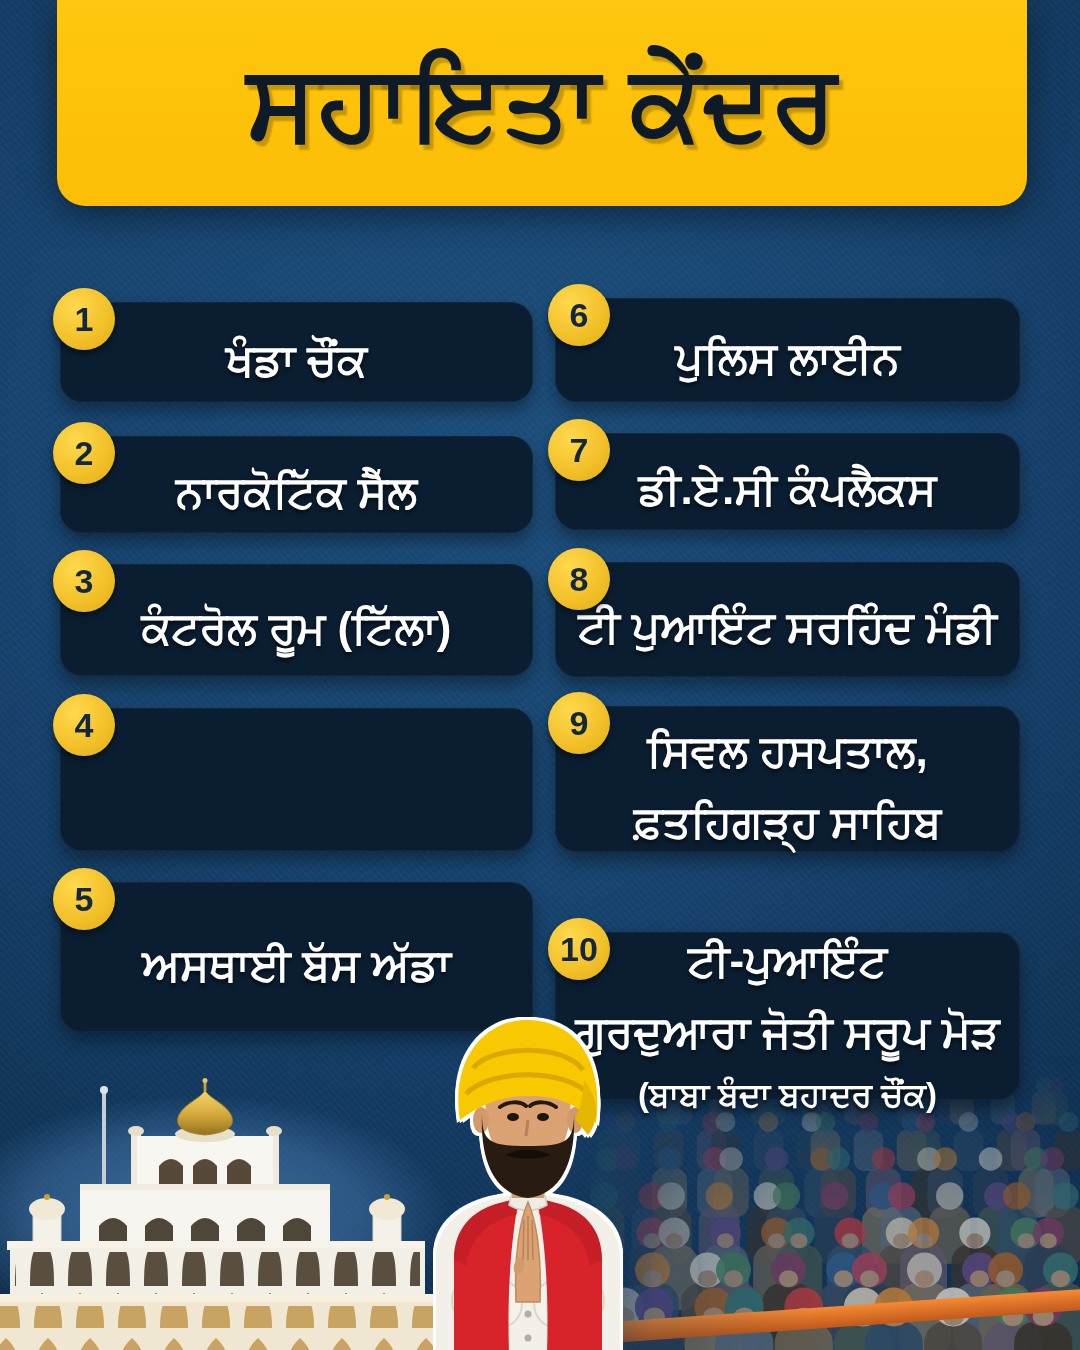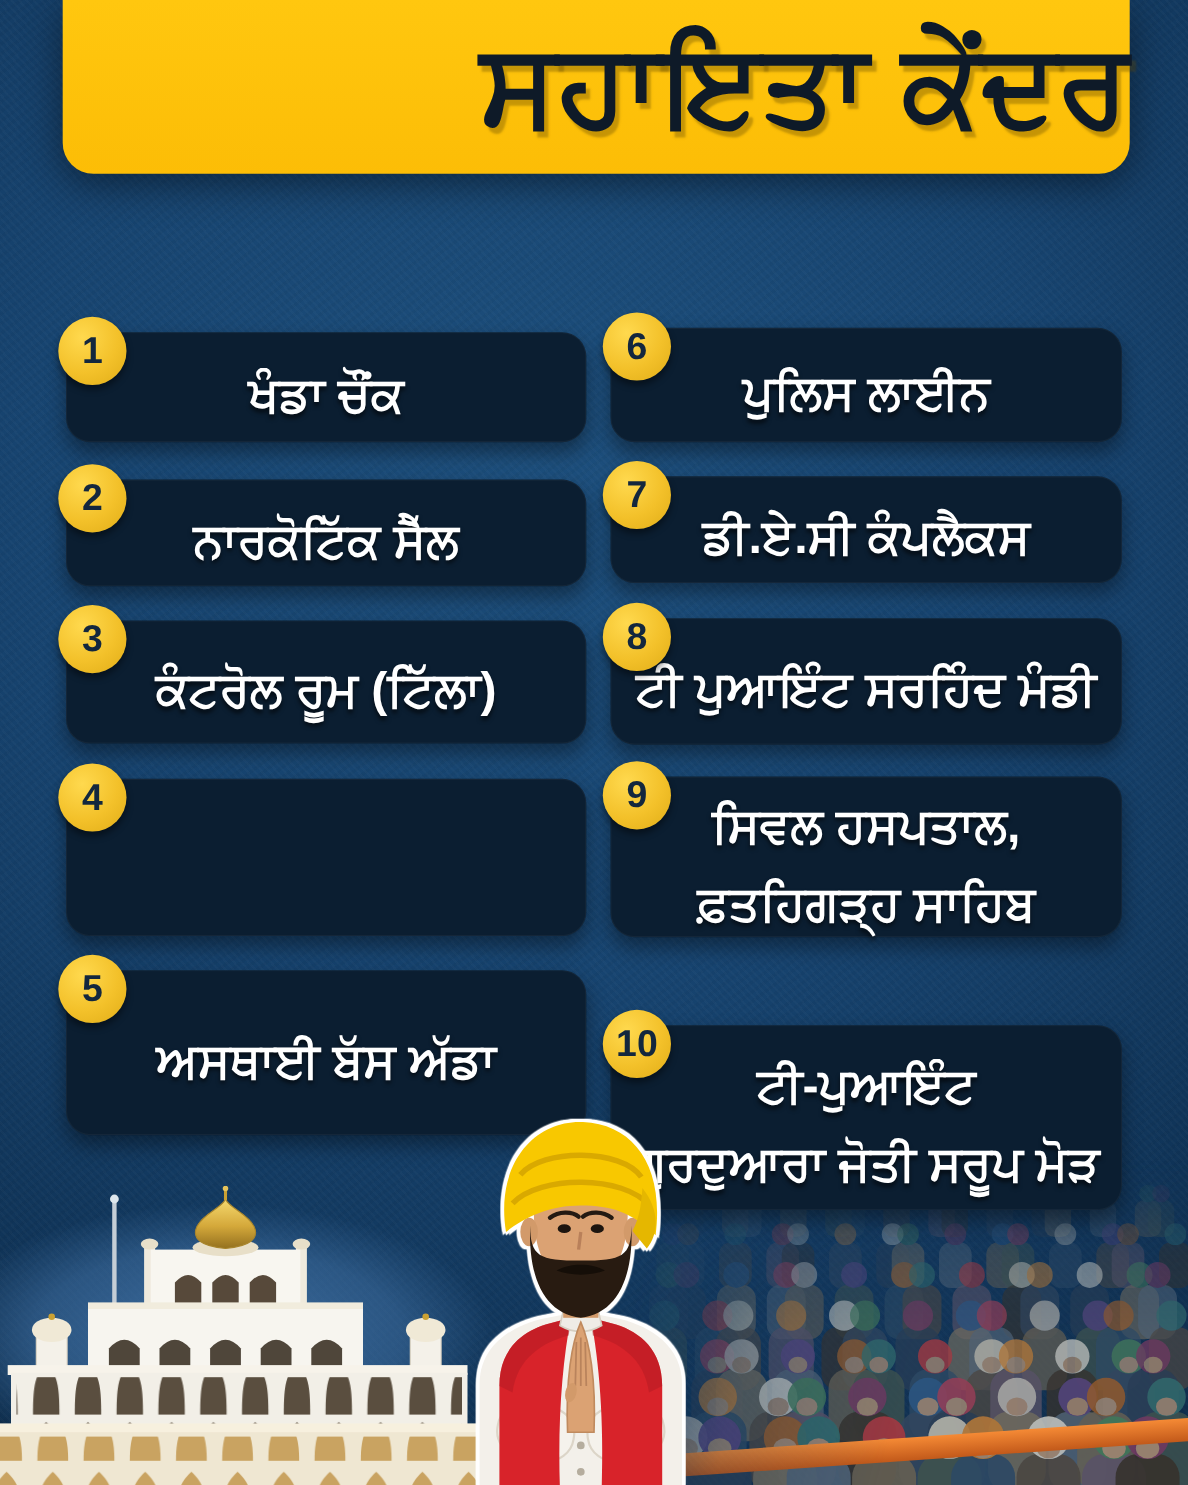--- a/index.html
+++ b/index.html
@@ -17,22 +17,22 @@
       repeating-linear-gradient(-37deg, rgba(0,0,0,.03) 0 3px, transparent 3px 7px);
   }
 
   
   .header-card{position:absolute;left:57px;top:0;width:970px;z-index:3;
     filter:drop-shadow(0 10px 18px rgba(0,0,0,.45));}
   .header-red{height:88px;background:linear-gradient(#d8242b,#c81e25);
     border-radius:12px 12px 0 0;display:flex;align-items:center;justify-content:center;gap:16px;}
   .header-red .t1{color:#ffc313;font-size:50px;font-weight:800;text-shadow:3px 4px 3px rgba(30,0,0,.55);}
   .header-red .t2{color:#ffffff;font-size:50px;font-weight:800;text-shadow:3px 4px 3px rgba(30,0,0,.55);}
-  .header-yellow{height:158px;background:linear-gradient(#ffc70f,#fcbd06);
-    border-radius:0 0 28px 28px;display:flex;align-items:center;justify-content:flex-end;}
+  .header-yellow{height:206px;background:linear-gradient(#ffc70f,#fcbd06);
+    border-radius:0 0 28px 28px;display:flex;align-items:center;justify-content:center;}
   .header-yellow .title{color:#0e1a28;font-size:104px;font-weight:800;letter-spacing:1px;
     text-shadow:4px 5px 2px rgba(95,70,0,.35);}
 
   
   .item{position:absolute;z-index:2;}
   .col-l{left:60px;width:473px;}
   .col-r{left:555px;width:465px;}
   .box{width:100%;height:100%;background:#0b1e31;border-radius:22px;
     display:flex;flex-direction:column;align-items:center;justify-content:center;
     box-shadow:0 9px 18px rgba(0,0,0,.38), inset 0 0 0 1px rgba(255,255,255,.04);}
@@ -152,20 +152,21 @@
 
     </div>
   </div>
   <div class="item col-r" style="top:932px;height:168px">
     <div class="badge">
         <span>10</span>
       </div>
     <div class="box">
       <span class="ln">ਟੀ-ਪੁਆਇੰਟ</span>
       <span class="ln">ਗੁਰਦੁਆਰਾ ਜੋਤੀ ਸਰੂਪ ਮੋੜ</span>
+      <span class="ln">(ਬਾਬਾ ਬੰਦਾ ਬਹਾਦਰ ਚੌਂਕ)</span>
     </div>
   </div>
 
   <div class="gurdwara-sky"></div>
 
   <svg class="gurdwara" viewBox="0 0 450 272" aria-hidden="true">
     <defs>
       <linearGradient id="goldGrad" x1="0" y1="0" x2="0" y2="1">
         <stop offset="0" stop-color="#f6d96e"></stop>
           <stop offset=".55" stop-color="#d4a83a"></stop>

